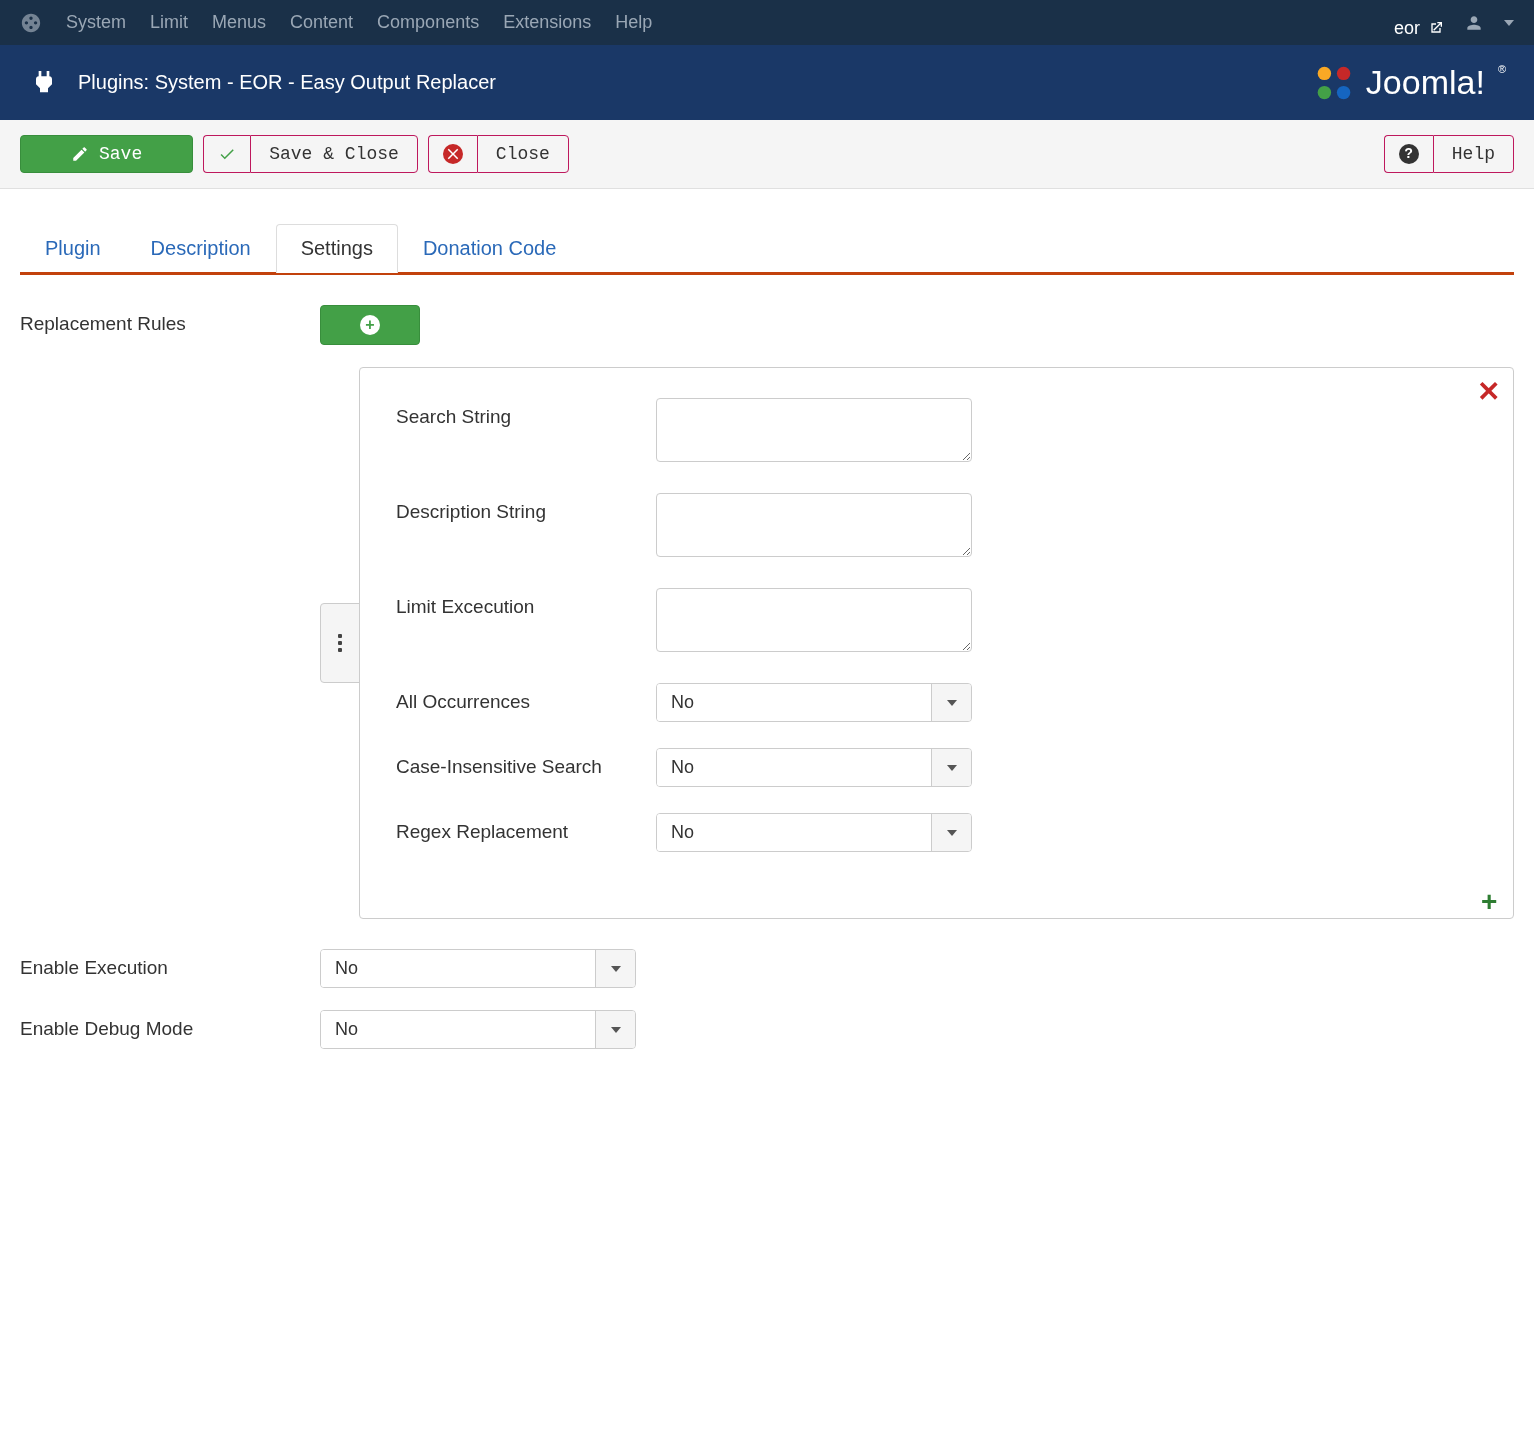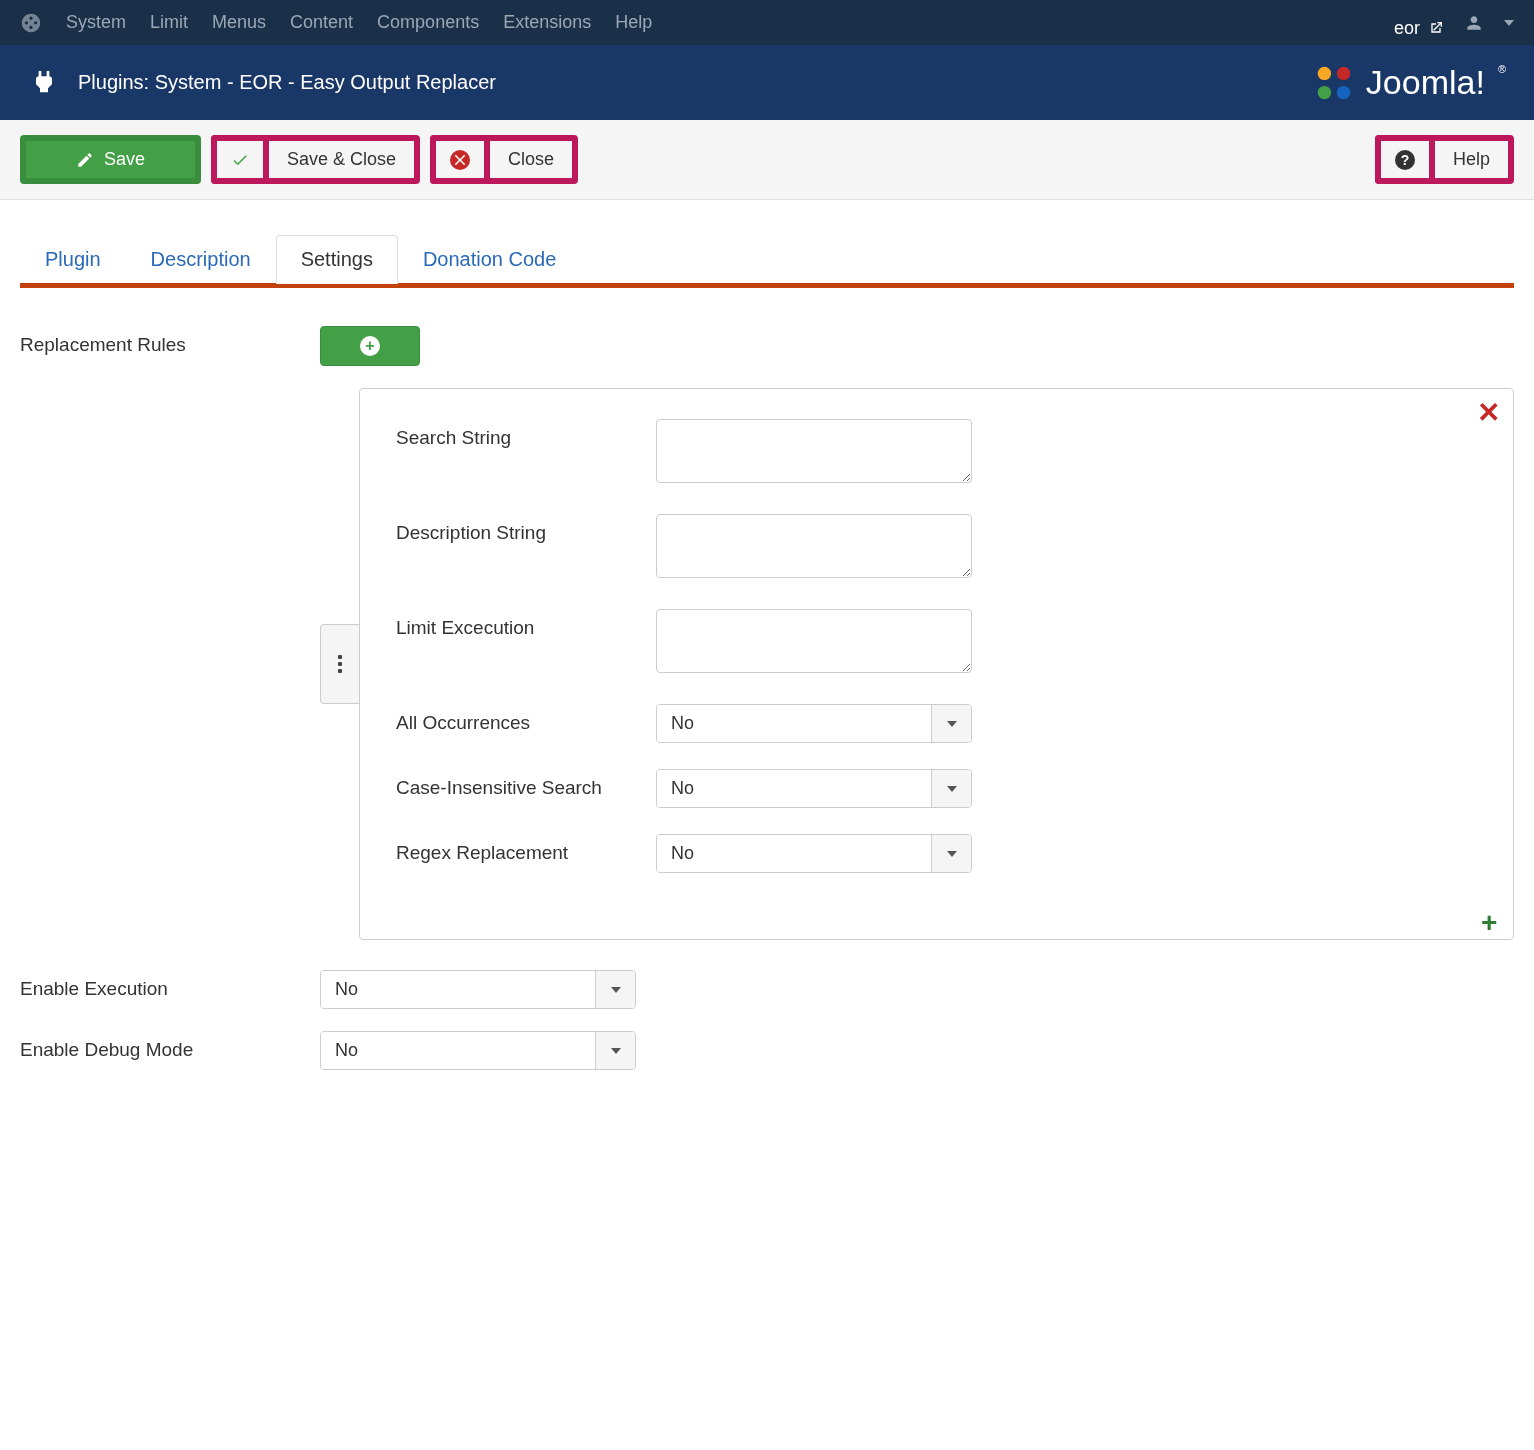--- a/index.html
+++ b/index.html
@@ -46,26 +46,27 @@
   background: #f5f5f5;
   border-bottom: 1px solid #e0e0e0;
   padding: 15px 20px;
   display: flex;
   gap: 10px;
 }
 .btn {
   display: inline-flex;
   align-items: center;
   padding: 8px 18px;
-  border: 6px solid #be185d;
+  border: 1px solid #be185d;
   background: #f5f5f5;
   border-radius: 4px;
   font-size: 18px;
   cursor: pointer;
   color: #333;
+  font-family: Liberation Mono, monospace;
 }
 .btn-success {
   background: #43a047;
   border-color: #388e3c;
   color: #fff;
   padding: 8px 50px;
 }
 .btn-group { display: inline-flex; }
 .btn-group .btn:first-child { border-radius: 4px 0 0 4px; border-right: none; }
 .btn-group .btn:last-child { border-radius: 0 4px 4px 0; }
@@ -78,22 +79,22 @@
 }
 .toolbar-right { margin-left: auto; }
 .q-circle {
   width: 20px; height: 20px; background: #333; color: #fff; border-radius: 50%;
   display: inline-flex; align-items: center; justify-content: center; font-size: 14px; font-weight: bold;
 }
 .edit-icon { width: 18px; height: 18px; fill: #fff; margin-right: 10px; }
 .content { padding: 20px 20px 40px; }
 .tabs {
   display: flex;
-  border-bottom: 5px solid #c2410c;
-  margin-bottom: 38px;
+  border-bottom: 3px solid #c2410c;
+  margin-bottom: 30px;
   margin-top: 15px;
   text-align: center;
 }
 .tab {
   padding: 12px 24px;
   color: #2a69b8;
   cursor: pointer;
   font-size: 20px;
   border: 1px solid transparent;
   border-bottom: none;

